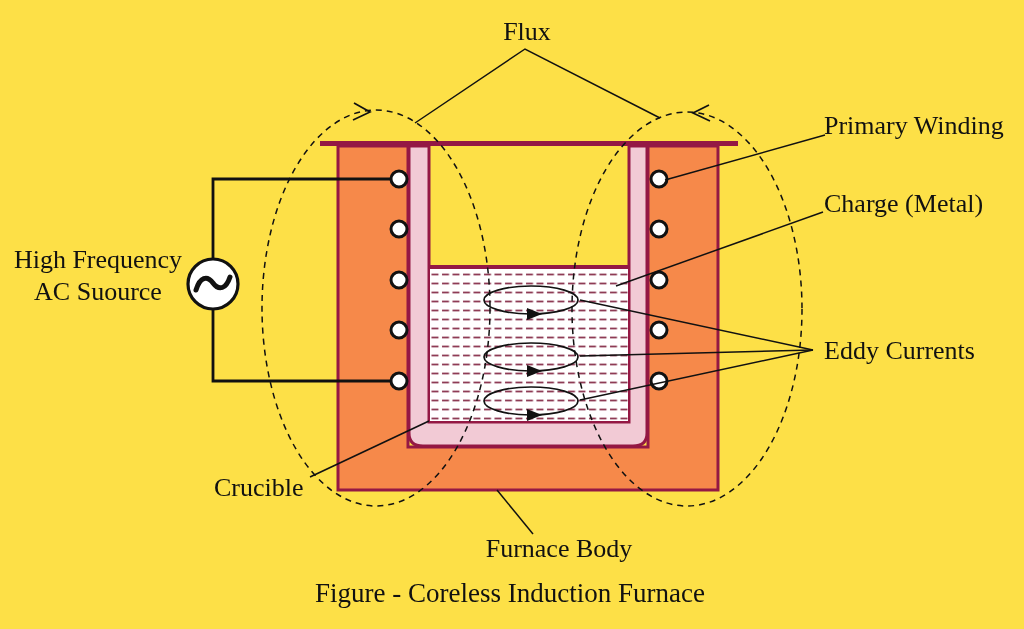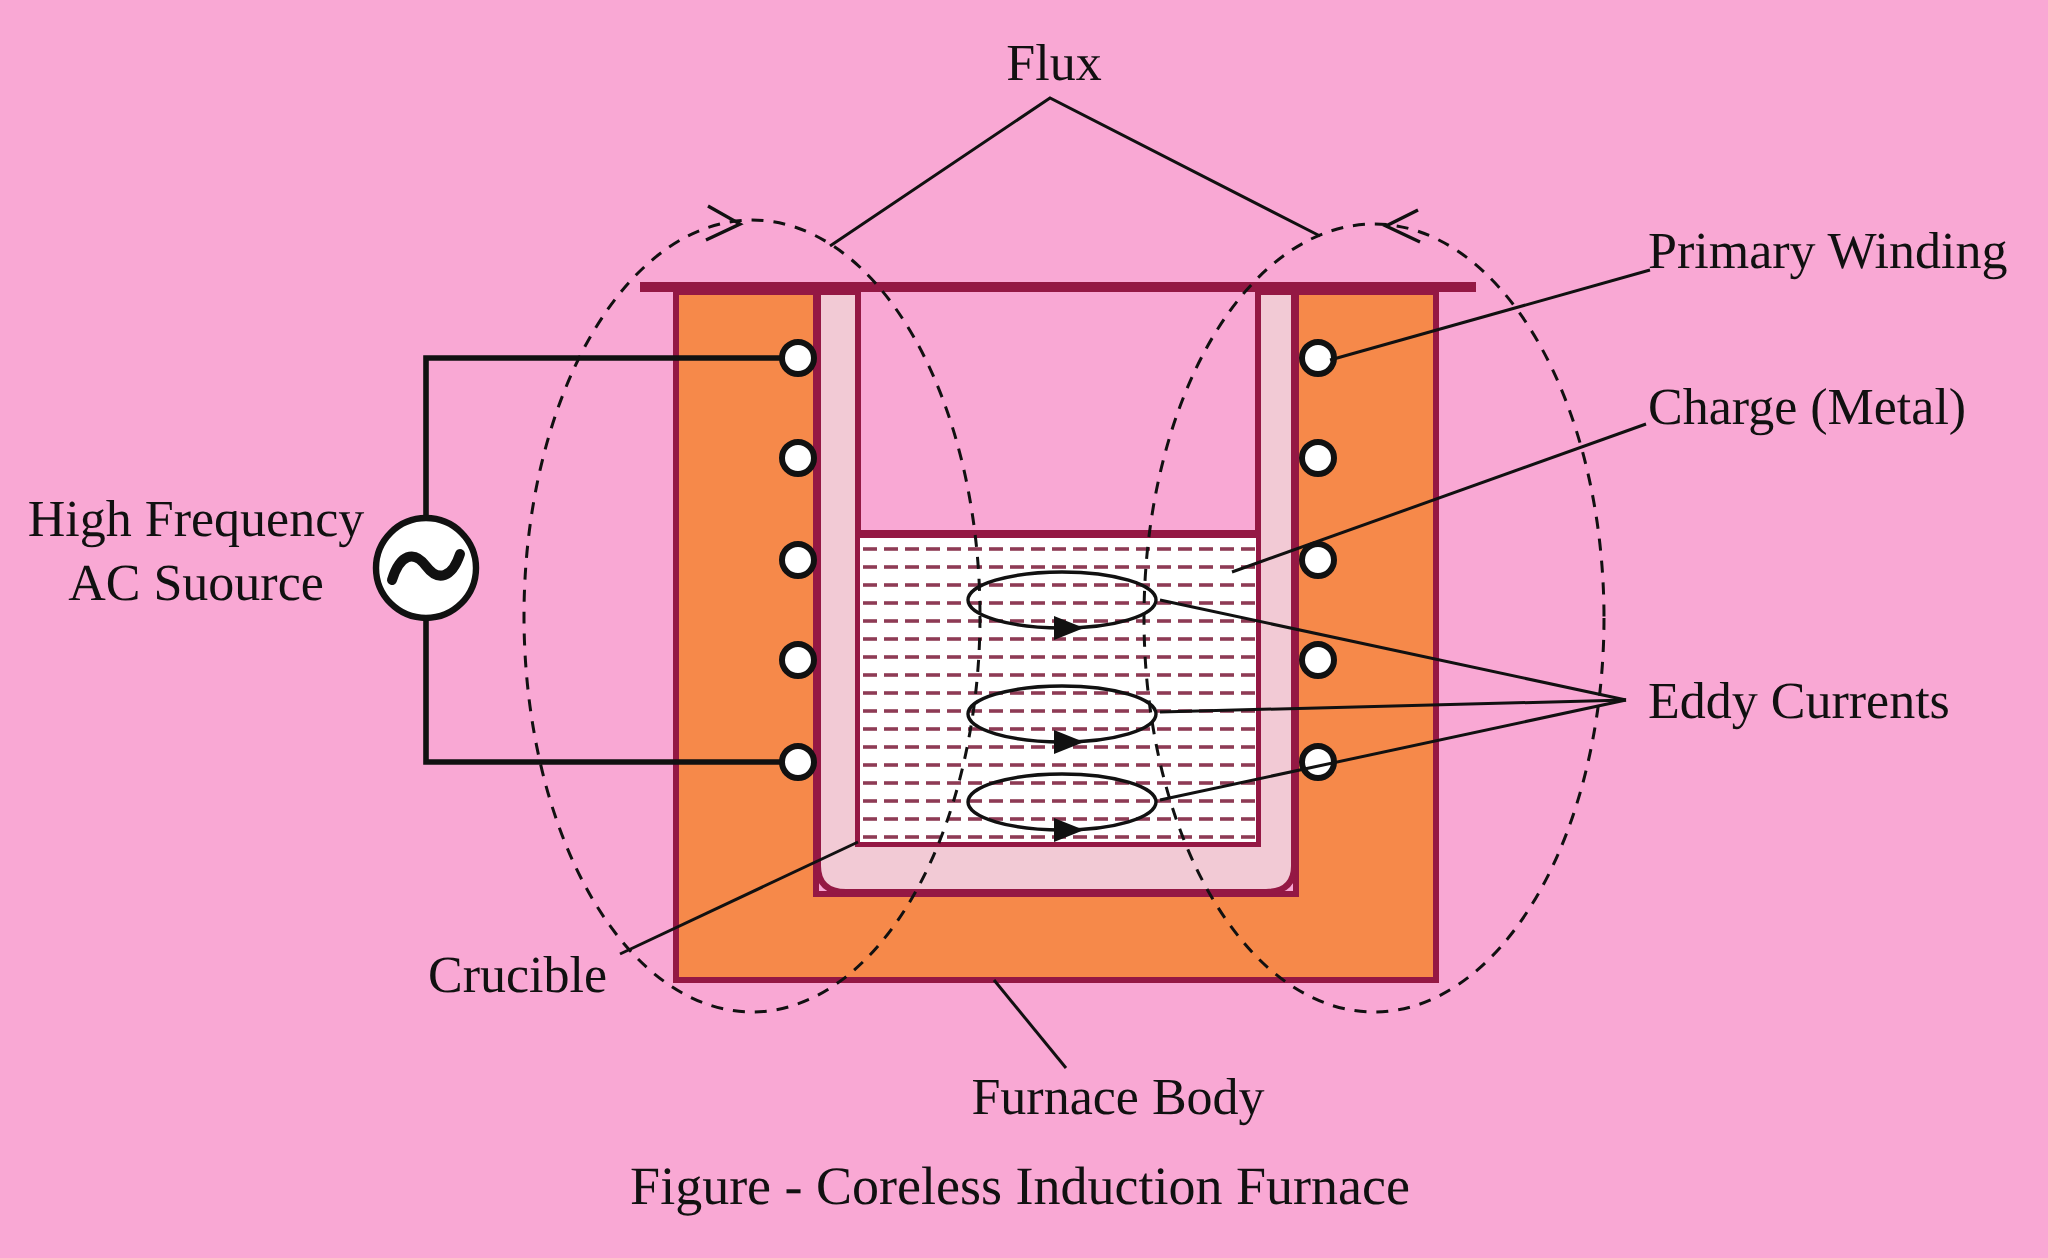--- a/index.html
+++ b/index.html
@@ -1,19 +1,19 @@
 <!DOCTYPE html>
 <html><head>
 <meta charset="utf-8">
 <style>
   html, body { margin: 0; padding: 0; background: #ffffff; }
   .stage {
     position: relative;
     width: 1024px; height: 629px;
-    background: #f9a8d4;
+    background: #fde047;
     font-family: "Liberation Serif", serif;
     overflow: hidden;
   }
   svg { display: block; }
   text {
     font-family: "Liberation Serif", serif;
     fill: #111111;
   }
   .lbl { font-size: 26px; }
   .cap { font-size: 27px; }

